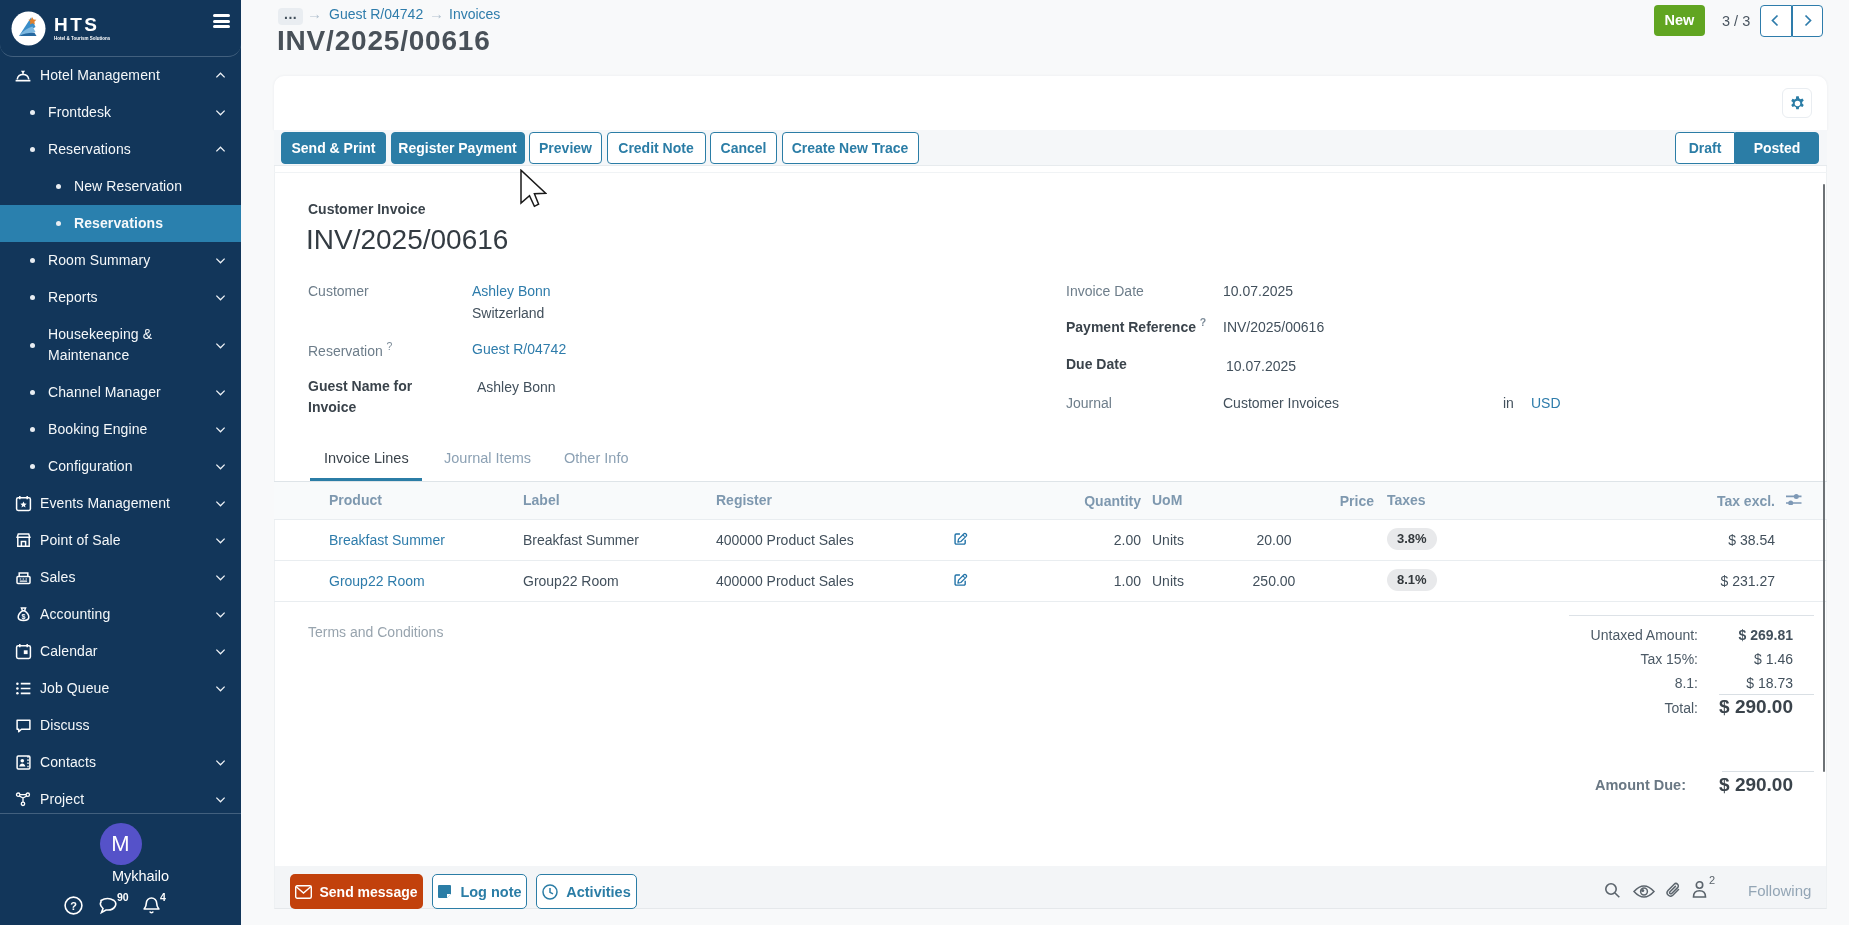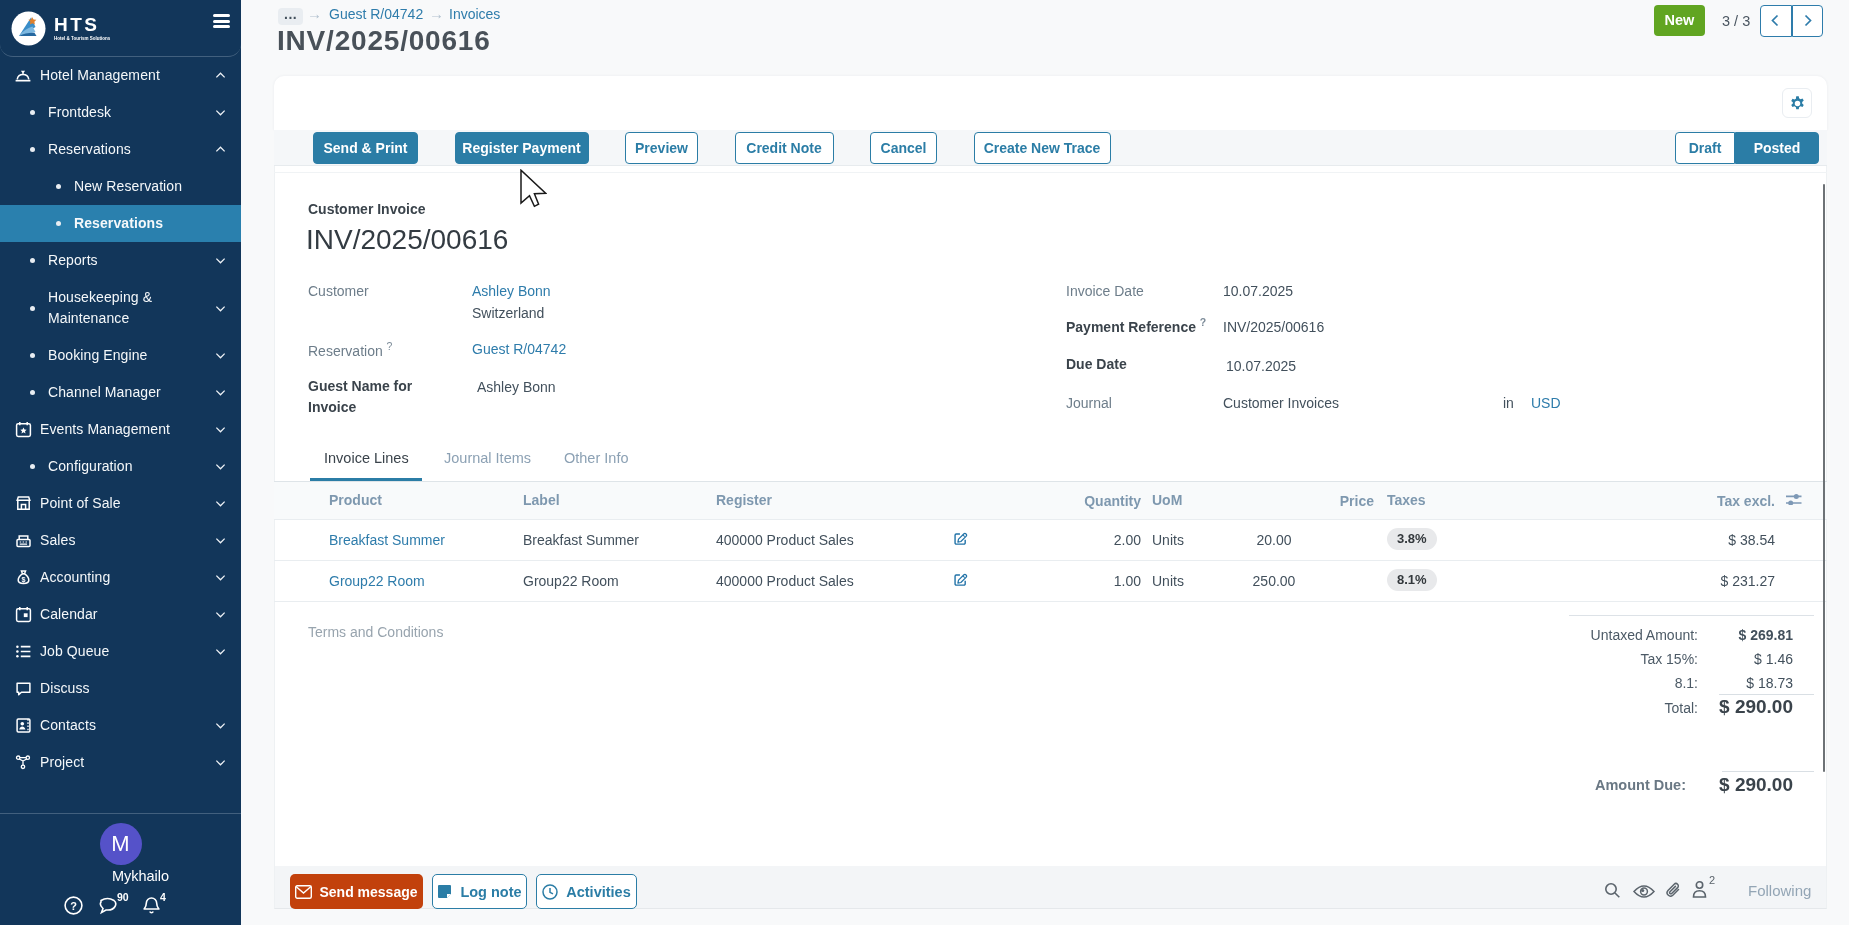--- a/index.html
+++ b/index.html
@@ -32,21 +32,21 @@
 .arrow { color:#b3c2cf; font-size:15px; }
 #page-title { font-size:28px; color:#495159; font-weight:bold; letter-spacing:.8px; }
 #new-btn { background:#61a521; color:#fff; font-weight:bold; font-size:14.5px; border-radius:4px; width:51px; height:31px; line-height:31px; text-align:center; }
 #pager { font-size:14.5px; color:#4a5560; }
 .pgbtn { width:31.5px; height:31.5px; background:#fff; border:1px solid #2e7cab; display:flex; align-items:center; justify-content:center; }
 .pgbtn.l { border-radius:4px 0 0 4px; border-right-width:0.5px; }
 .pgbtn.r { border-radius:0 4px 4px 0; border-left-width:0.5px; }
 #topbar { left:33px; top:76px; width:1553px; height:54px; background:#fff; border-radius:10px 10px 0 0; box-shadow:0 0 3px rgba(40,60,80,.07); }
 #gear-btn { left:1541px; top:88px; width:30px; height:30px; border:1px solid #e9edf1; border-radius:6px; background:#fff; display:flex; align-items:center; justify-content:center; }
 #statusbar { left:33px; top:130px; width:1553px; height:36px; background:#f5f7f9; border-bottom:1px solid #e7ebee; display:flex; align-items:center; padding:0 8px 0 7px; }
-.btn { font-size:14px; font-weight:bold; border-radius:4px; height:32px; margin-right:4.5px; display:flex; align-items:center; justify-content:center;margin-left:32px; }
+.btn { font-size:14px; font-weight:bold; border-radius:4px; height:32px; margin-right:4.5px; display:flex; align-items:center; justify-content:center; }
 .btn-p { background:#2b7da6; color:#fff; border:1px solid #2b7da6; }
 .btn-o { background:#fff; color:#2b7da6; border:1px solid #2b7da6; }
 #statusbar .spacer { flex:1; }
 .st-draft { background:#fff; color:#2b7da6; border:1px solid #2b7da6; border-radius:4px 0 0 4px; font-weight:bold; font-size:14px; height:32px; padding:0 10px; display:flex; align-items:center; }
 .st-posted { background:#2b7da6; color:#fff; border:1px solid #2b7da6; border-radius:0 4px 4px 0; font-weight:bold; font-size:14px; height:32px; padding:0 16px; display:flex; align-items:center; margin-right:0; }
 #sheet { left:33px; top:166px; width:1553px; height:700px; background:#fff; border-left:1px solid #eef1f3; border-right:1px solid #eef1f3; }
 #sheetline { left:33px; top:172px; width:1553px; height:1px; background:#f0f3f5; }
 .lab { font-size:14px; color:#6d7d8a; }
 .lab.b { font-weight:bold; color:#3a434b; }
 .val { font-size:14px; color:#42505c; }
@@ -112,62 +112,69 @@
       <div class="nav-item lvl2">
         <span class="bullet"></span>
         <span class="lbl">New Reservation</span>
       </div>
       <div class="nav-item lvl2 sel">
         <span class="bullet"></span>
         <span class="lbl">Reservations</span>
       </div>
       <div class="nav-item lvl1">
         <span class="bullet"></span>
+        <span class="lbl">Room Summary</span>
+        <svg class="chev" viewBox="0 0 12 12">
+          <path d="M1.5 4 L6 8.5 L10.5 4" stroke="#eef2f6" stroke-width="1.4" fill="none"></path>
+        </svg>
+      </div>
+      <div class="nav-item lvl1">
+        <span class="bullet"></span>
         <span class="lbl">Reports</span>
         <svg class="chev" viewBox="0 0 12 12">
           <path d="M1.5 4 L6 8.5 L10.5 4" stroke="#eef2f6" stroke-width="1.4" fill="none"></path>
         </svg>
       </div>
       <div class="nav-item lvl1 tall">
         <span class="bullet"></span>
         <span class="lbl">Housekeeping &amp;<br>Maintenance</span>
         <svg class="chev" viewBox="0 0 12 12">
           <path d="M1.5 4 L6 8.5 L10.5 4" stroke="#eef2f6" stroke-width="1.4" fill="none"></path>
         </svg>
       </div>
       <div class="nav-item lvl1">
         <span class="bullet"></span>
+        <span class="lbl">Channel Manager</span>
+        <svg class="chev" viewBox="0 0 12 12">
+          <path d="M1.5 4 L6 8.5 L10.5 4" stroke="#eef2f6" stroke-width="1.4" fill="none"></path>
+        </svg>
+      </div>
+      <div class="nav-item lvl1">
+        <span class="bullet"></span>
         <span class="lbl">Booking Engine</span>
         <svg class="chev" viewBox="0 0 12 12">
           <path d="M1.5 4 L6 8.5 L10.5 4" stroke="#eef2f6" stroke-width="1.4" fill="none"></path>
         </svg>
       </div>
       <div class="nav-item lvl1">
         <span class="bullet"></span>
-        <span class="lbl">Channel Manager</span>
+        <span class="lbl">Configuration</span>
         <svg class="chev" viewBox="0 0 12 12">
           <path d="M1.5 4 L6 8.5 L10.5 4" stroke="#eef2f6" stroke-width="1.4" fill="none"></path>
         </svg>
       </div>
       <div class="nav-item">
         <span class="ic">
           <svg width="17" height="17" viewBox="0 0 17 17">
             <rect x="1.6" y="2.7" width="13.8" height="12.7" rx="1.6" fill="none" stroke="#fff" stroke-width="1.5"></rect>
             <path d="M4.8 1.1v3.2M12.2 1.1v3.2" stroke="#fff" stroke-width="1.5"></path>
             <path d="M8.5 6.4l1 2.1 2.2.2-1.7 1.5.5 2.2-2-1.2-2 1.2.5-2.2L5.3 8.7l2.2-.2z" fill="#fff"></path>
           </svg>
         </span>
         <span class="lbl">Events Management</span>
-        <svg class="chev" viewBox="0 0 12 12">
-          <path d="M1.5 4 L6 8.5 L10.5 4" stroke="#eef2f6" stroke-width="1.4" fill="none"></path>
-        </svg>
-      </div>
-      <div class="nav-item lvl1">
-        <span class="bullet"></span>
-        <span class="lbl">Configuration</span>
         <svg class="chev" viewBox="0 0 12 12">
           <path d="M1.5 4 L6 8.5 L10.5 4" stroke="#eef2f6" stroke-width="1.4" fill="none"></path>
         </svg>
       </div>
       <div class="nav-item">
         <span class="ic">
           <svg width="17" height="17" viewBox="0 0 17 17">
             <path d="M2.2 5.3h12.6l-1.1-3.2H3.3zM2.8 5.3v9h11.4v-9" fill="none" stroke="#fff" stroke-width="1.5"></path>
             <path d="M6.4 14.3V9.6h4.2v4.7" fill="none" stroke="#fff" stroke-width="1.5"></path>
           </svg>

